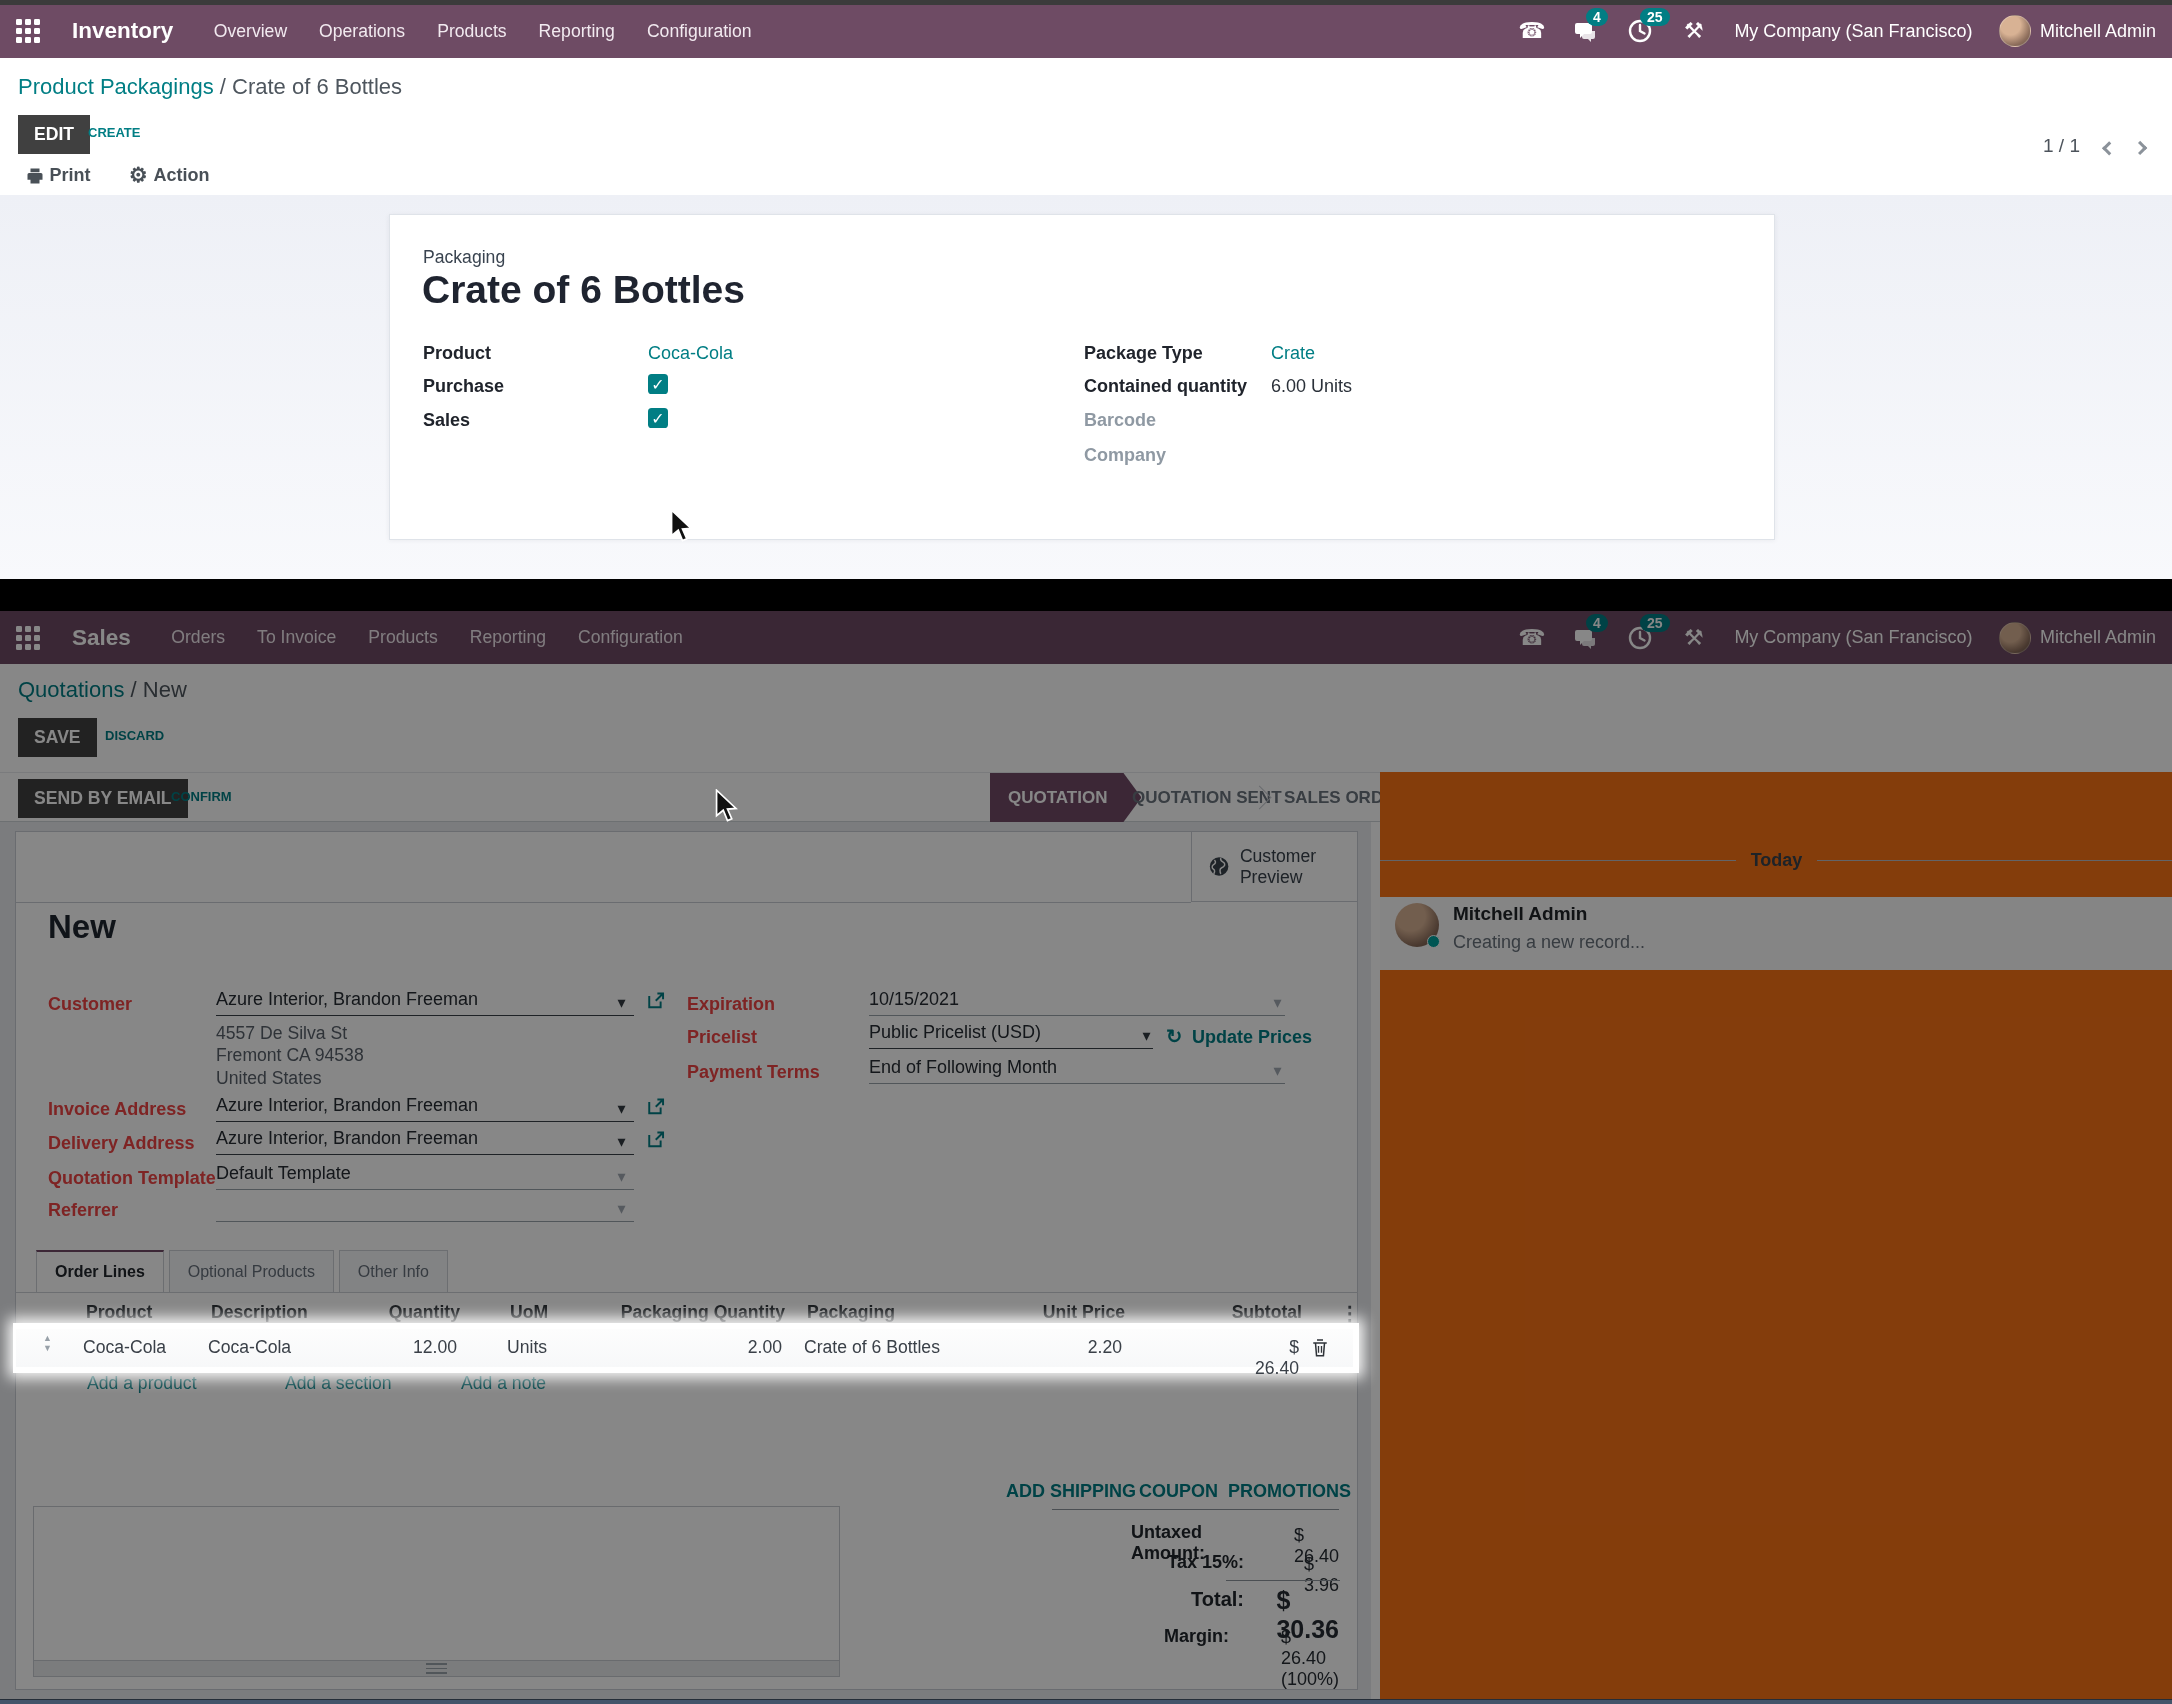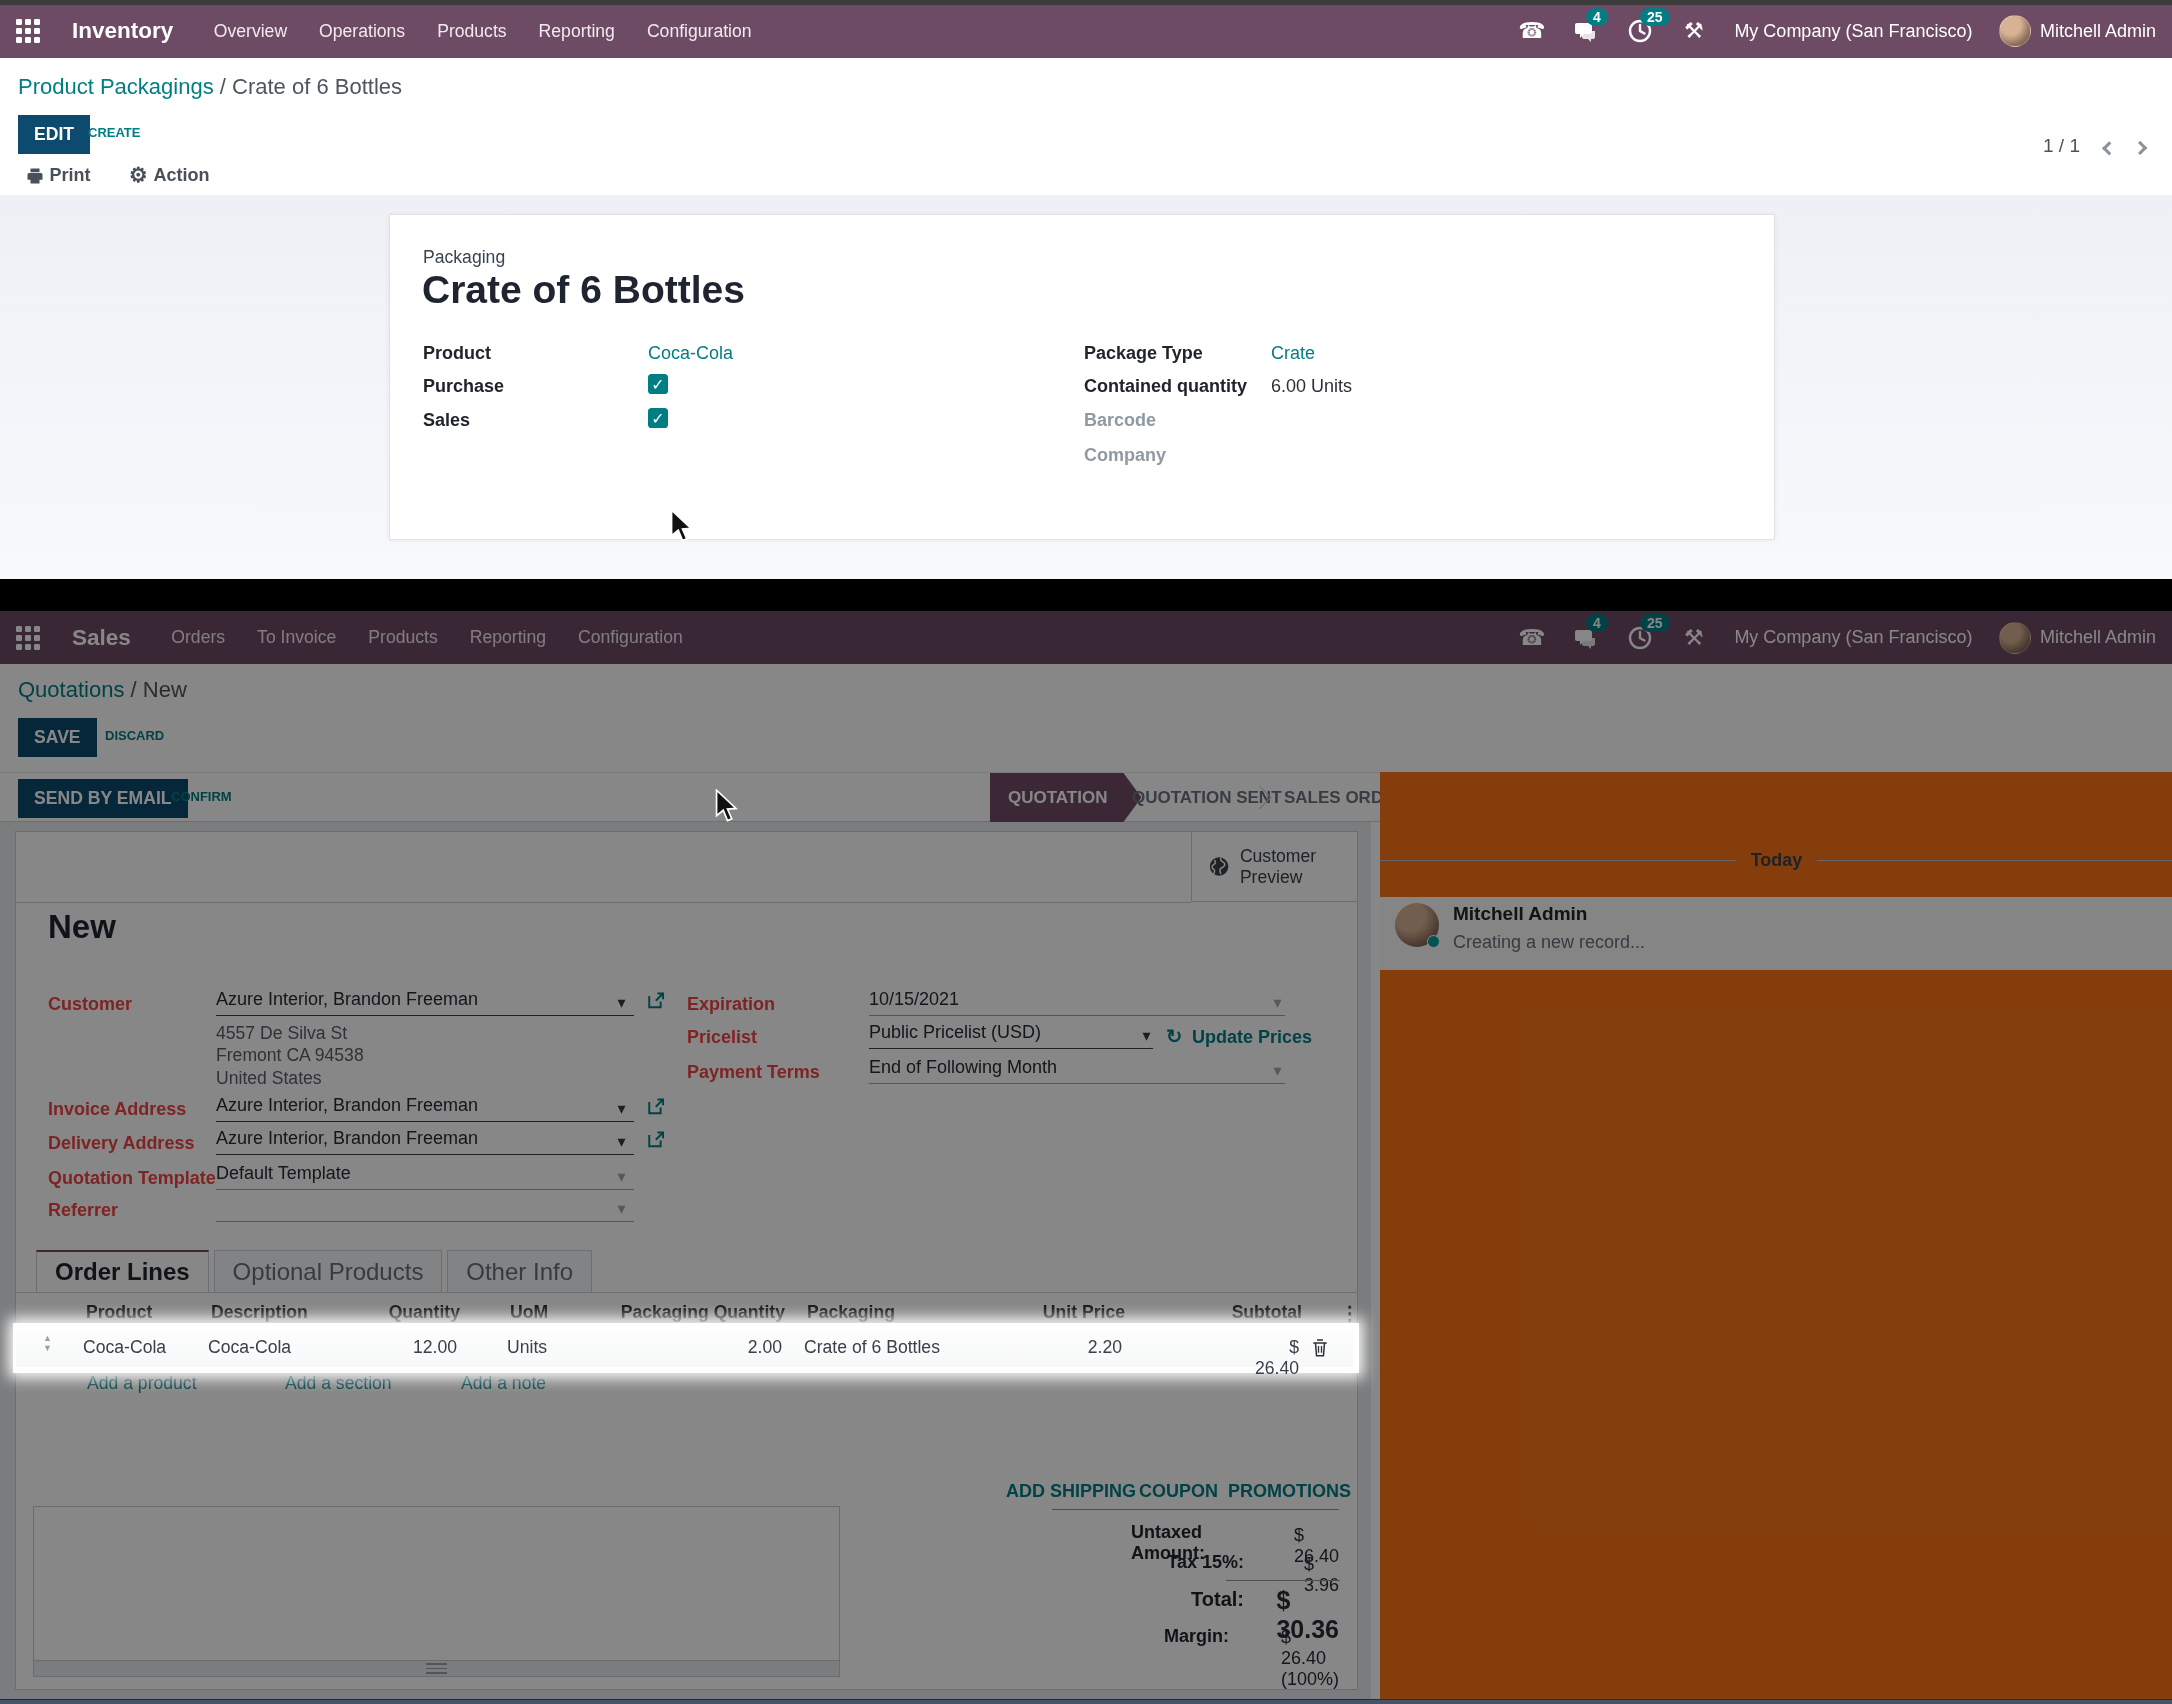--- a/index.html
+++ b/index.html
@@ -19,21 +19,21 @@
   .company { font-size:18px; }
   .avatar { width:32px; height:32px; border-radius:50%; background:radial-gradient(circle at 35% 30%, #d8b294 0 35%, #8d6e5c 70%, #5f4a3d); border:1.2px solid rgba(255,255,255,.25); }
   .username { font-size:18px; }
   .grid-ico { display:grid; grid-template-columns:repeat(3,6px); grid-gap:3px; }
   .grid-ico i { width:6px; height:6px; background:#fff; border-radius:1.2px; }
 
   
   .breadcrumb { font-size:22px; }
   .bc-link { color:#017e84; }
   .bc-cur { color:#4e565e; }
-  .btn-fill { background:#0c4a6e; color:#fff; font-weight:bold; font-size:17.6px; display:inline-flex; align-items:center; justify-content:center; padding:12px 16px; height:39px; }
+  .btn-fill { background:#404040; color:#fff; font-weight:bold; font-size:17.6px; display:inline-flex; align-items:center; justify-content:center; padding:12px 16px; height:39px; }
   .btn-flat { color:#017e84; font-weight:bold; font-size:13px; }
   .muted-act { color:#495057; font-weight:bold; font-size:18px; display:inline-flex; align-items:center; gap:6px; }
   .pager { font-size:19px; color:#4c535b; }
   .chev { display:inline-block; width:10.3px; height:10.3px; border-top:3px solid #8b929a; border-right:3px solid #8b929a; }
   .chev.left  { transform:rotate(-135deg); }
   .chev.right { transform:rotate(45deg); }
 
   
   .inv-content { position:absolute; left:0; top:195px; width:2172px; height:385px; background:linear-gradient(#eef0f6,#f8f9fc); }
   .card { position:absolute; left:389px; top:19px; width:1386px; height:326px; background:#fff; border:0.6px solid #dfe3e9; box-shadow:0 1.2px 4.9px rgba(40,40,60,.07); }
@@ -56,21 +56,21 @@
   .sheet-topline { position:absolute; left:0; top:70px; width:1175px; border-top:0.6px solid #c9cdd3; }
   .h1-new { font-size:33px; font-weight:bold; color:#1f2630; }
   .flabel { font-weight:bold; font-size:18px; color:#ef4444; }
   .fval { font-size:18px; color:#262c33; }
   .fline { border-bottom:1.2px solid #3a4149; }
   .fline-grey { border-bottom:0.6px solid #9aa2ab; }
   .caret { font-size:16px; color:#343b42; }
   .caret.grey { color:#a3abb4; }
   .addr { font-size:17.6px; color:#59616b; }
 
-  .tab { display:inline-flex; align-items:center; height:43px; padding:5px 18px; border:0.6px solid #ccd0d5; font-size:24px; }
+  .tab { display:inline-flex; align-items:center; height:43px; padding:5px 18px; border:0.6px solid #ccd0d5; font-size:16px; }
   .tab.active { background:#fff; border-bottom-color:#fff; border-top:2.4px solid #714b67; font-weight:bold; color:#21262c; }
   .tab.idle { background:#f6f7f9; color:#66707b; }
   .thead-cell { position:absolute; font-weight:bold; font-size:17.6px; color:#21262c; top:8.5px; }
   .tcell { position:absolute; font-size:17.6px; color:#3a4048; top:12px; }
   .right { text-align:right; transform:translateX(-100%); }
   .teal-link-sm { color:#017e84; font-size:17.6px; }
   .foot-btn { color:#017e84; font-weight:bold; font-size:18px; }
   .tot-lbl { font-weight:bold; font-size:18px; color:#21262c; position:absolute; transform:translateX(-100%); }
   .tot-val { font-size:18px; color:#262c33; position:absolute; transform:translateX(-100%); }
 

